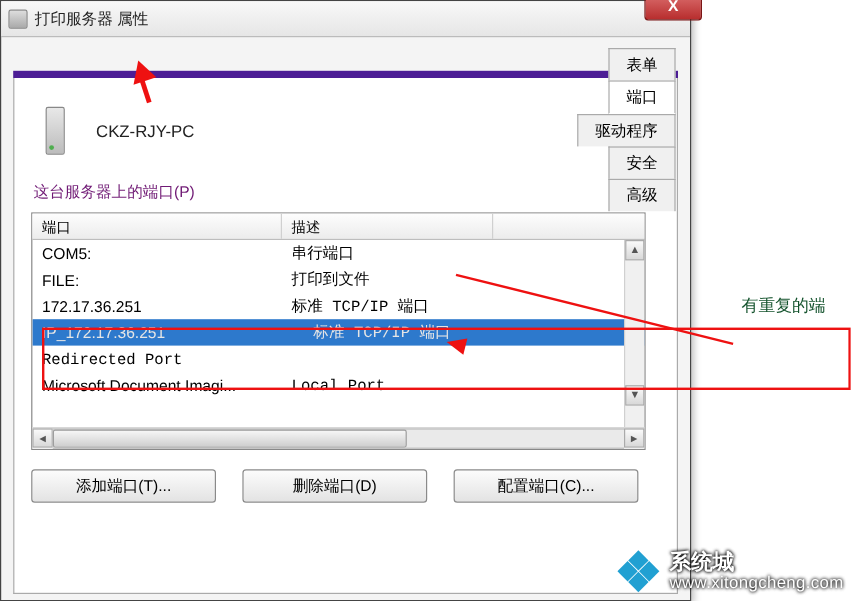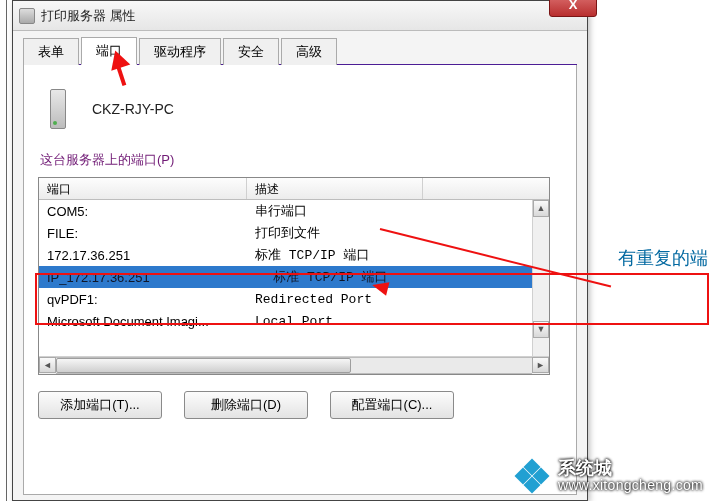--- a/index.html
+++ b/index.html
@@ -8,21 +8,21 @@
   font-size: 12px;
   background: #fff;
   width: 709px;
   height: 501px;
   position: relative;
   overflow: hidden;
 }
 .outer-border { position:absolute; left:0; top:0; width:7px; height:501px; border-right:1px solid #666;}
 .dialog {
   position: absolute;
-  left: 12px;
+  left: 0;
   top: 0;
   width: 576px;
   height: 501px;
   border: 1px solid #444;
   background: #f4f4f4;
   box-shadow: 2px 2px 6px rgba(0,0,0,0.25);
 }
 .titlebar {
   height: 30px;
   background: linear-gradient(to bottom, #f8f8f8, #e6e6e6);
@@ -52,22 +52,23 @@
   line-height: 18px;
   font-size: 13px;
   font-weight: bold;
 }
 .inner {
   padding: 8px 10px 10px 10px;
 }
 .tabs {
   display: flex;
   align-items: flex-end;
-  border-bottom: 1px solid #4c1d95;
+  border-bottom: 6px solid #4c1d95;
   height: 26px;
+  flex-direction: column;
 }
 .tab {
   border: 1px solid #aaa;
   border-bottom: none;
   padding: 4px 14px 4px 14px;
   background: #f0f0f0;
   margin-right: 2px;
   position: relative;
   top: 1px;
   font-size: 13px;
@@ -126,21 +127,21 @@
 .row {
   display: flex;
   height: 22px;
   align-items: center;
   font-size: 13px;
 }
 .row .cell { padding: 2px 8px; }
 .row .cell.port { width: 208px; }
 .row .cell.desc { width: 176px; font-family: Liberation Mono, monospace; }
 .row .cell.printer { width: 92px; }
-.row.selected { background: #2d79cc; color:#0f172a;gap:28px; }
+.row.selected { background: #2d79cc; color:#e5e5e5;gap:28px; }
 .hscroll-area {
   height: 18px;
   background: #f1f1f1;
   border-top: 1px solid #d0d0d0;
   position: relative;
   display:flex;
 }
 .hscroll-btn {
   width: 17px; height: 16px;
   background: linear-gradient(#fafafa,#d8d8d8);
@@ -179,21 +180,21 @@
   text-align:center; font-size:9px; line-height:14px; color:#555;
 }
 .vscroll-stub .vbtn.up { top:0; }
 .vscroll-stub .vbtn.down { bottom:18px; }
 .buttons-row {
   display: flex;
   gap: 22px;
   margin-top: 16px;
 }
 .dlg-btn {
-  width: 124px;
+  width: 154px;
   height: 28px;
   background: linear-gradient(#fcfcfc,#e3e3e3);
   border: 1px solid #8a8a8a;
   border-radius: 3px;
   font-size: 13px;
   text-align: center;
   line-height: 26px;
 }
 
 .arrow1 {
@@ -233,22 +234,22 @@
   width:0; height:0;
   border-top: 7px solid transparent;
   border-bottom: 7px solid transparent;
   border-right: 16px solid #e11;
   transform: rotate(14deg);
   z-index: 46;
 }
 .anno-text {
   position:absolute;
   left: 618px; top: 246px;
-  font-size: 18px;
-  color: #0369a1;
+  font-size: 14px;
+  color: #14532d;
   white-space: nowrap;
 }
 .watermark {
   position:absolute;
   right: 6px; bottom: 8px;
   display:flex; align-items:center;
   gap:11px;
   color:#fff;
   text-shadow: 0 0 3px #000, 0 0 3px #000;
   font-size: 15px;
@@ -318,21 +319,20 @@
             <div class="cell port">172.17.36.251</div>
             <div class="cell desc">标准 TCP/IP 端口</div>
             <div class="cell printer"></div>
           </div>
           <div class="row selected">
             <div class="cell port">IP_172.17.36.251</div>
             <div class="cell desc">标准 TCP/IP 端口</div>
             <div class="cell printer"></div>
           </div>
           <div class="row">
-            <div class="cell port">qvPDF1:</div>
             <div class="cell desc">Redirected Port</div>
             <div class="cell printer"></div>
           </div>
           <div class="row">
             <div class="cell port">Microsoft Document Imagi...</div>
             <div class="cell desc">Local Port</div>
             <div class="cell printer"></div>
           </div>
           <div class="vscroll-stub">
             <div class="vbtn up">▲</div>

